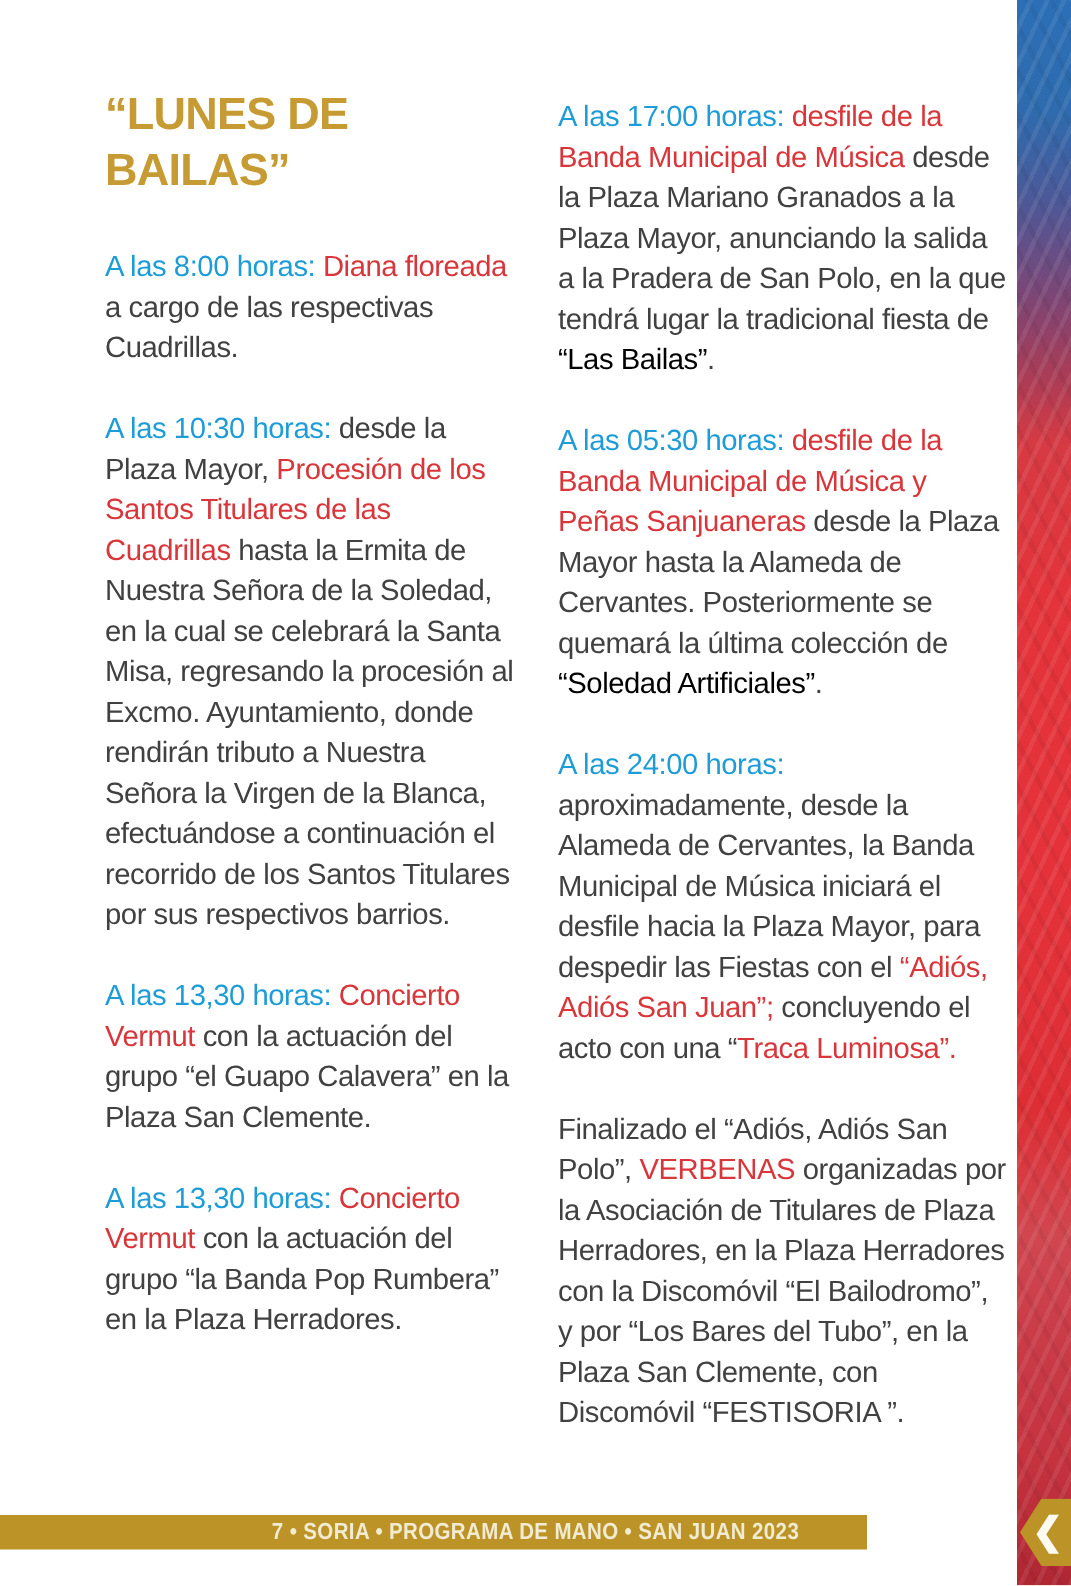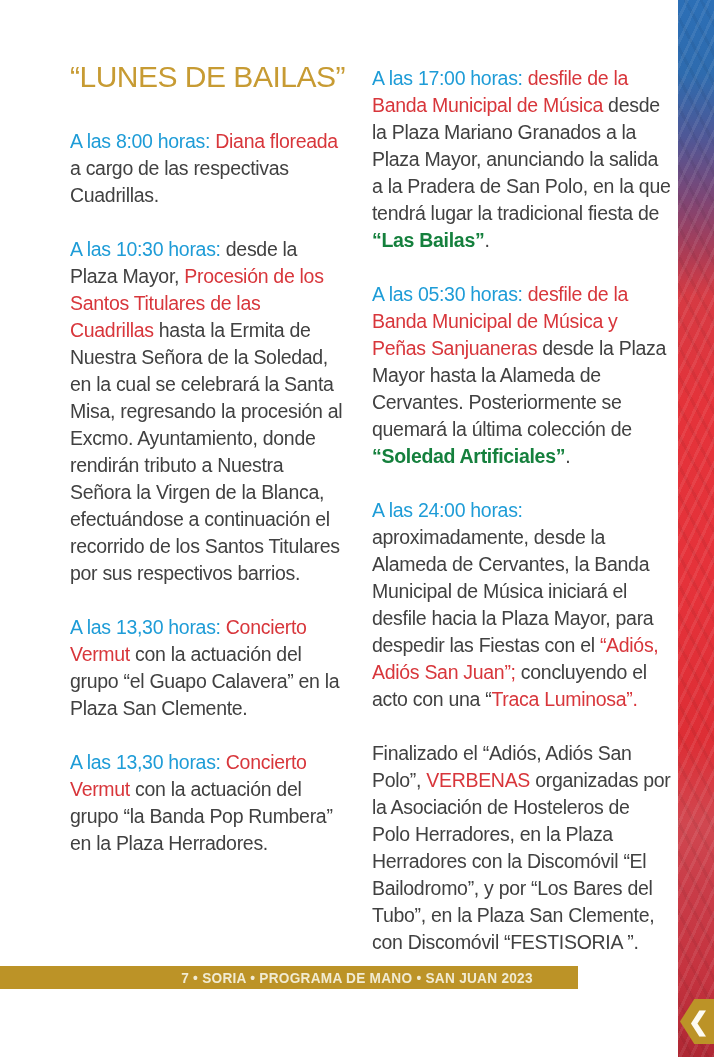--- a/index.html
+++ b/index.html
@@ -50,39 +50,39 @@
     position: absolute; left: 70px; top: 58px;
     width: 602px;
     display: flex; gap: 24px;
     z-index: 0;
   }
   .col-left  { width: 278px; }
   .col-right { width: 300px; padding-top: 7px; }
 
   .page-title {
     color: var(--title-gold, #C79B33);
-    font-size: 30px; font-weight: 400;
+    font-size: 30px; font-weight: 700;
     line-height: 37px; letter-spacing: -0.5px;
     margin: 0 0 33px 0;
   }
 
   .entry {
     font-size: 19.5px; line-height: 27px;
     letter-spacing: -0.3px;
     color: var(--body-text, #414141);
     margin: 0 0 27px 0;
   }
   .seg-time { color: var(--time-blue, #1E9CD7); font-weight: 400; }
   .seg-red  { color: var(--highlight-red, #D8363B); font-weight: 400; }
-  .seg-bold { color: #15803d; font-weight: 700; }
+  .seg-bold { color: #000000; font-weight: 400; }
   .seg-body { color: var(--body-text, #414141); }
 
   
   .footer-bar {
-    position: absolute; left: 0; top: 966px;
+    position: absolute; left: 0; top: 1010px;
     width: 578px; height: 23px;
     background: var(--footer-bar-gold, #BC9327);
     z-index: 2;
   }
   .footer-text {
     width: 714px; height: 23px;
     text-align: center;
     color: var(--footer-text-cream, #F1EBD2);
     font-size: 15.5px; font-weight: 700;
     line-height: 23px; letter-spacing: 0.3px;
@@ -121,21 +121,21 @@
       <p class="entry"><span class="seg-time">A las 8:00 horas: </span><span class="seg-red">Diana floreada</span><span class="seg-body"> a cargo de las respectivas Cuadrillas.</span></p>
       <p class="entry"><span class="seg-time">A las 10:30 horas: </span><span class="seg-body">desde la Plaza Mayor, </span><span class="seg-red">Procesión de los Santos Titulares de las Cuadrillas</span><span class="seg-body"> hasta la Ermita de Nuestra Señora de la Soledad, en la cual se celebrará la Santa Misa, regresando la procesión al Excmo. Ayuntamiento, donde rendirán tributo a Nuestra Señora la Virgen de la Blanca, efectuándose a continuación el recorrido de los Santos Titulares por sus respectivos barrios.</span></p>
       <p class="entry"><span class="seg-time">A las 13,30 horas: </span><span class="seg-red">Concierto Vermut</span><span class="seg-body"> con la actuación del grupo “el Guapo Calavera” en la Plaza San Clemente.</span></p>
       <p class="entry"><span class="seg-time">A las 13,30 horas: </span><span class="seg-red">Concierto Vermut</span><span class="seg-body"> con la actuación del grupo “la Banda Pop Rumbera” en la Plaza Herradores.</span></p>
     </div>
 
     <div class="col-right">
       <p class="entry"><span class="seg-time">A las 17:00 horas: </span><span class="seg-red">desfile de la Banda Municipal de Música</span><span class="seg-body"> desde la Plaza Mariano Granados a la Plaza Mayor, anunciando la salida a la Pradera de San Polo, en la que tendrá lugar la tradicional fiesta de </span><span class="seg-bold">“Las Bailas”</span><span class="seg-body">.</span></p>
       <p class="entry"><span class="seg-time">A las 05:30 horas: </span><span class="seg-red">desfile de la Banda Municipal de Música y Peñas Sanjuaneras</span><span class="seg-body"> desde la Plaza Mayor hasta la Alameda de Cervantes. Posteriormente se quemará la última colección de </span><span class="seg-bold">“Soledad Artificiales”</span><span class="seg-body">.</span></p>
       <p class="entry"><span class="seg-time">A las 24:00 horas: </span><span class="seg-body">aproximadamente, desde la Alameda de Cervantes, la Banda Municipal de Música iniciará el desfile hacia la Plaza Mayor, para despedir las Fiestas con el </span><span class="seg-red">“Adiós, Adiós San Juan”;</span><span class="seg-body"> concluyendo el acto con una “</span><span class="seg-red">Traca Luminosa”.</span></p>
-      <p class="entry"><span class="seg-body">Finalizado el “Adiós, Adiós San Polo”, </span><span class="seg-red">VERBENAS</span><span class="seg-body"> organizadas por la Asociación de Hosteleros de Polo Herradores, en la Plaza Herradores con la Discomóvil “El Bailodromo”, y por “Los Bares del Tubo”, en la Plaza San Clemente, con Discomóvil “FESTISORIA ”.</span></p>
+      <p class="entry"><span class="seg-body">Finalizado el “Adiós, Adiós San Polo”, </span><span class="seg-red">VERBENAS</span><span class="seg-body"> organizadas por la Asociación de Titulares de Plaza Herradores, en la Plaza Herradores con la Discomóvil “El Bailodromo”, y por “Los Bares del Tubo”, en la Plaza San Clemente, con Discomóvil “FESTISORIA ”.</span></p>
     </div>
 
   </div>
 
   <div class="footer-bar">
     <div class="footer-text">7 • SORIA • PROGRAMA DE MANO • SAN JUAN 2023</div>
   </div>
   <div class="footer-arrow"></div>
   <div class="footer-chevron">❮</div>
 

